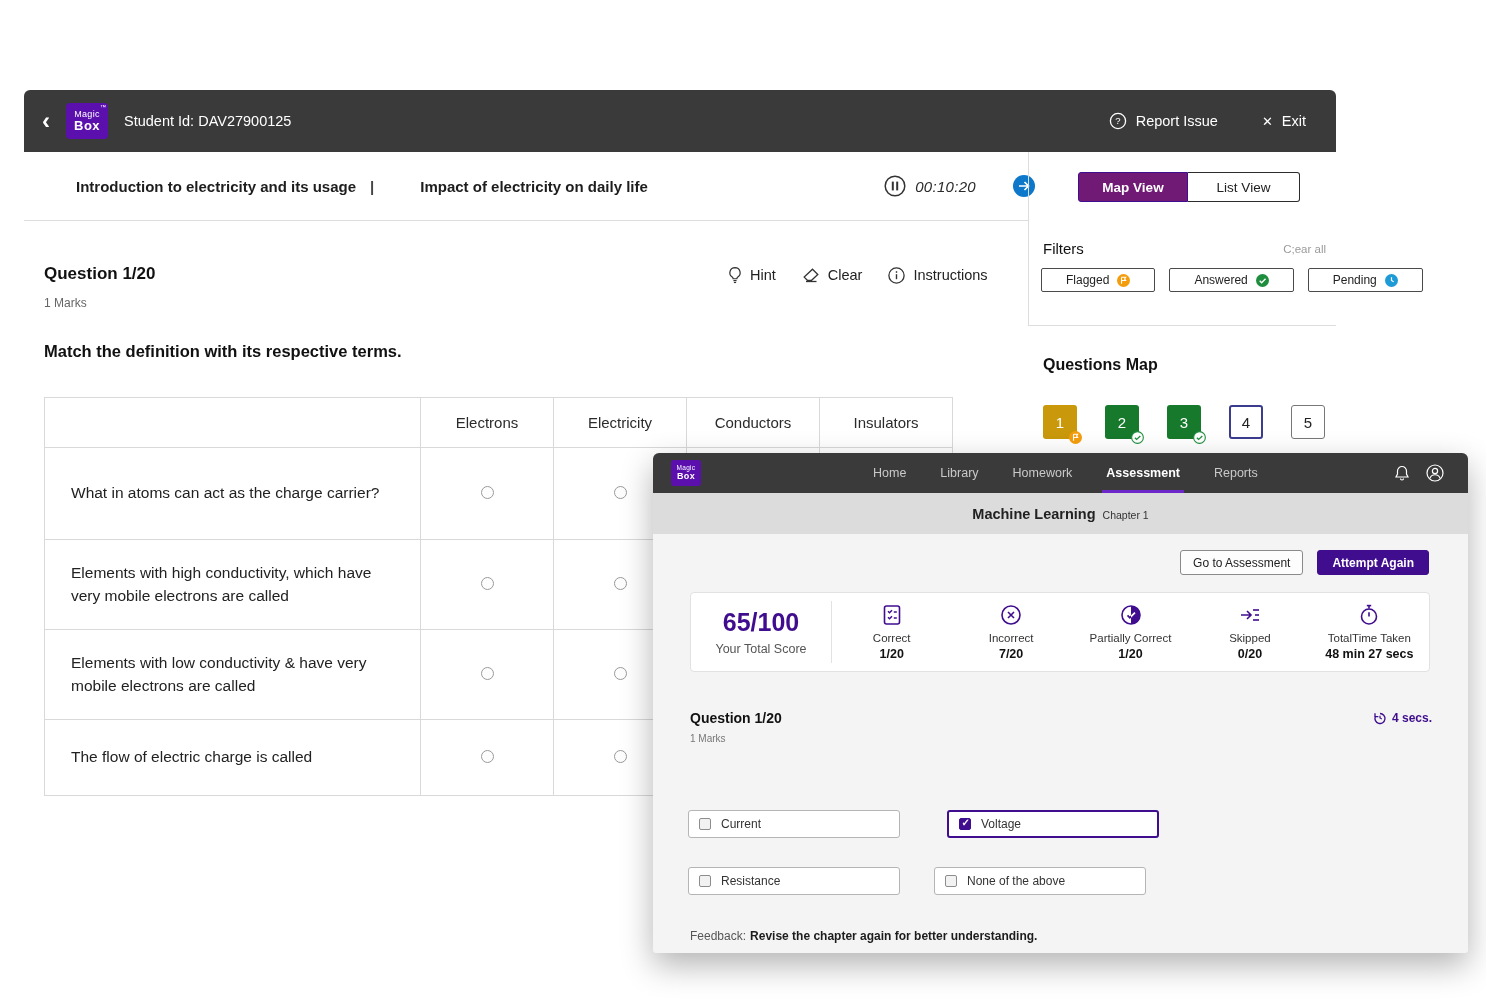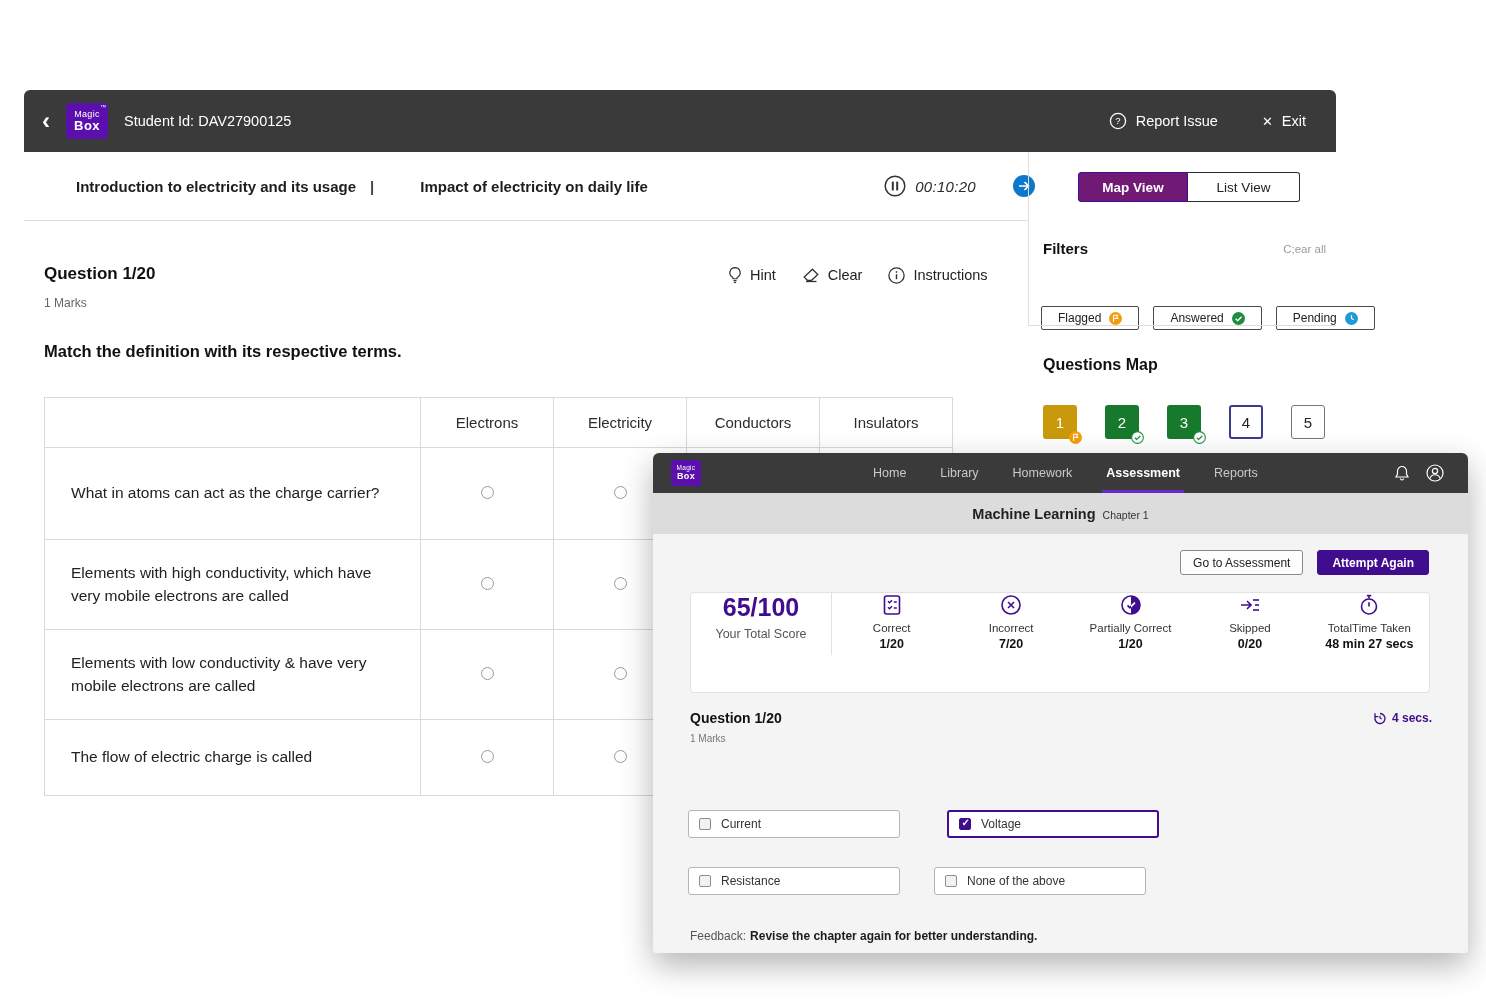--- a/index.html
+++ b/index.html
@@ -39,24 +39,24 @@
   .match-table thead th{height:50px;font-size:15px;font-weight:normal;color:#2b2b2b;text-align:center;}
   .match-table td.def{padding:0 24px 0 26px;font-size:15.5px;color:#222;line-height:1.45;text-align:left;}
   .match-table td.cell{text-align:center;}
   tr.r1{height:92px}tr.r2{height:90px}tr.r3{height:90px}tr.r4{height:76px}
   .radio{display:inline-block;width:13px;height:13px;border:1.5px solid #9a9a9a;border-radius:50%;background:#fdfdfd;cursor:pointer;}
 
   
   .toggle{position:absolute;left:1054px;top:82px;display:flex;}
   .tg-map{width:110px;height:30px;background:#701a75;color:#fff;font-size:13.5px;font-weight:bold;display:flex;align-items:center;justify-content:center;border:1px solid #3f0d8e;border-radius:3px 0 0 3px;cursor:pointer;}
   .tg-list{width:112px;height:30px;background:#fff;color:#222;font-size:13.5px;display:flex;align-items:center;justify-content:center;border:1px solid #2c2c2c;border-left:none;border-radius:0 3px 3px 0;cursor:pointer;}
-  .filters-title{position:absolute;left:1019px;top:150px;font-size:15px;font-weight:bold;color:#111;}
+  .filters-title{position:absolute;left:1019px;top:150px;font-size:15px;font-weight:normal;color:#111;}
   .clear-all{position:absolute;right:10px;top:153px;font-size:11.5px;color:#9a9a9a;cursor:pointer;}
   .chips{position:absolute;left:1017px;top:178px;display:flex;gap:14px;}
-  .chip{display:flex;align-items:center;gap:8px;border:1px solid #4a4a4a;border-radius:2px;background:#fff;padding:4px 16px;font-size:12px;color:#222;cursor:pointer;margin-top:38px;}
+  .chip{display:flex;align-items:center;gap:8px;border:1px solid #4a4a4a;border-radius:2px;background:#fff;padding:4px 24px;font-size:12px;color:#222;cursor:pointer;}
   .fdivider{position:absolute;left:1004px;top:235px;width:308px;height:1px;background:#ddd;}
   .qmap-title{position:absolute;left:1019px;top:266px;font-size:16px;font-weight:bold;color:#111;}
   .map-squares{position:absolute;left:1019px;top:315px;display:flex;gap:28px;}
   .sq{position:relative;width:34px;height:34px;display:flex;align-items:center;justify-content:center;font-size:15px;border-radius:3px;cursor:pointer;}
   .sq.flagged{background:#c9980b;color:#fff;}
   .sq.answered{background:#17792c;color:#fff;}
   .sq.current{background:#fff;color:#222;border:2px solid #3c3c8f;}
   .sq.default{background:#fff;color:#222;border:1px solid #777;}
   .badge{position:absolute;right:-5px;bottom:-5px;width:13px;height:13px;}
 
@@ -72,21 +72,21 @@
   .nav-item.active::after{content:"";position:absolute;left:-4px;right:-4px;bottom:-13px;height:3px;background:#6d28c9;}
   .fw-icons{margin-left:auto;display:flex;gap:16px;align-items:center;}
   .fw-sub{height:41px;background:#dcdcdc;display:flex;align-items:center;justify-content:center;gap:7px;}
   .fw-sub .t{font-size:14.5px;font-weight:bold;color:#222;}
   .fw-sub .c{font-size:10.5px;color:#333;margin-top:2px;}
 
   .fw-actions{position:absolute;left:0;top:97px;width:100%;display:flex;justify-content:flex-end;gap:14px;padding-right:39px;}
   .btn-outline{height:25px;padding:0 12px;background:#fdfdfd;border:1px solid #8a8a8a;border-radius:3px;font-size:12px;color:#222;display:flex;align-items:center;cursor:pointer;}
   .btn-primary{height:25px;padding:0 14px;background:#3f0d8e;border:1px solid #3f0d8e;border-radius:3px;font-size:12px;font-weight:bold;color:#fff;display:flex;align-items:center;cursor:pointer;}
 
-  .score-card{position:absolute;left:37px;top:139px;width:740px;height:101px;background:#fff;border:1px solid #e2e2e2;border-radius:4px;display:flex;align-items:flex-start;}
+  .score-card{position:absolute;left:37px;top:139px;width:740px;height:80px;background:#fff;border:1px solid #e2e2e2;border-radius:4px;display:flex;align-items:center;}
   .score-left{width:140px;text-align:center;}
   .score-val{font-size:25px;font-weight:bold;color:#3f0d8e;}
   .score-label{font-size:12.5px;color:#555;margin-top:5px;}
   .score-sep{width:1px;height:62px;background:#e2e2e2;}
   .stats{flex:1;display:flex;}
   .stat{flex:1;display:flex;flex-direction:column;align-items:center;}
   .stat svg{width:24px;height:24px;}
   .stat-label{font-size:11.5px;color:#333;margin-top:5px;white-space:nowrap;}
   .stat-value{font-size:12.5px;font-weight:bold;color:#111;margin-top:3px;}
 

